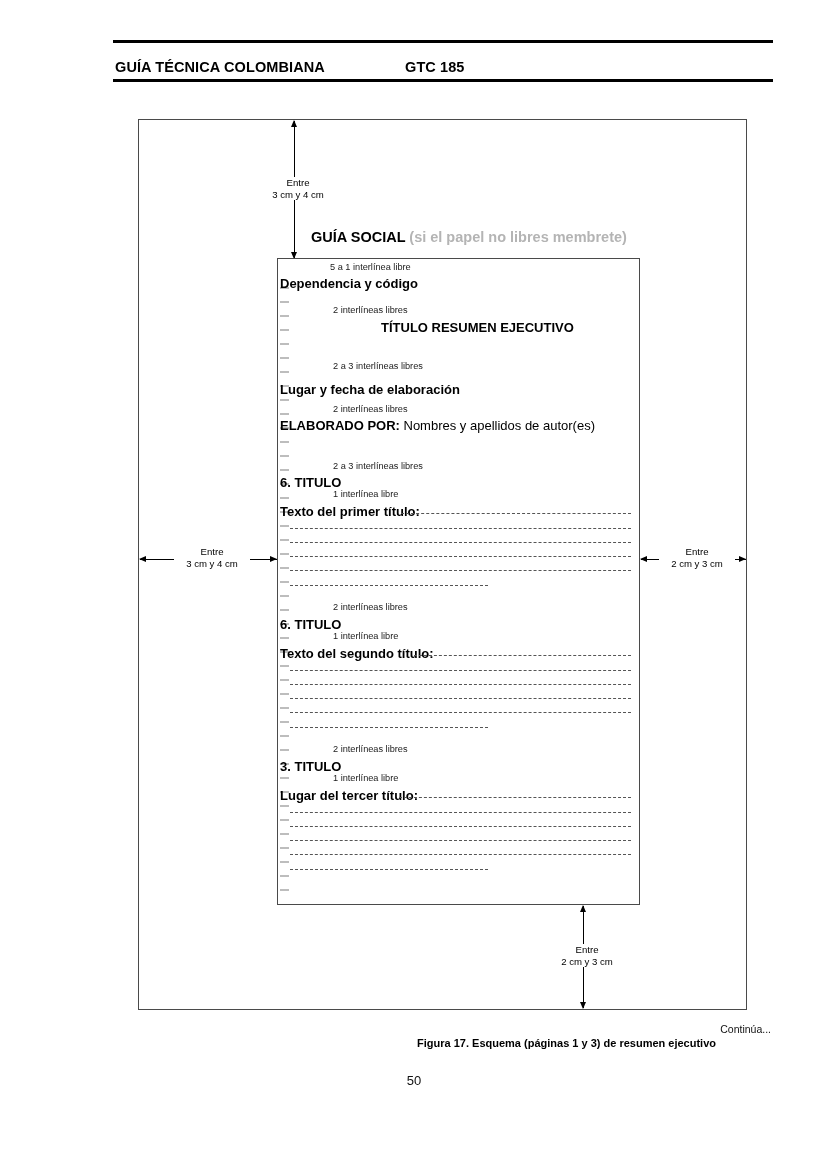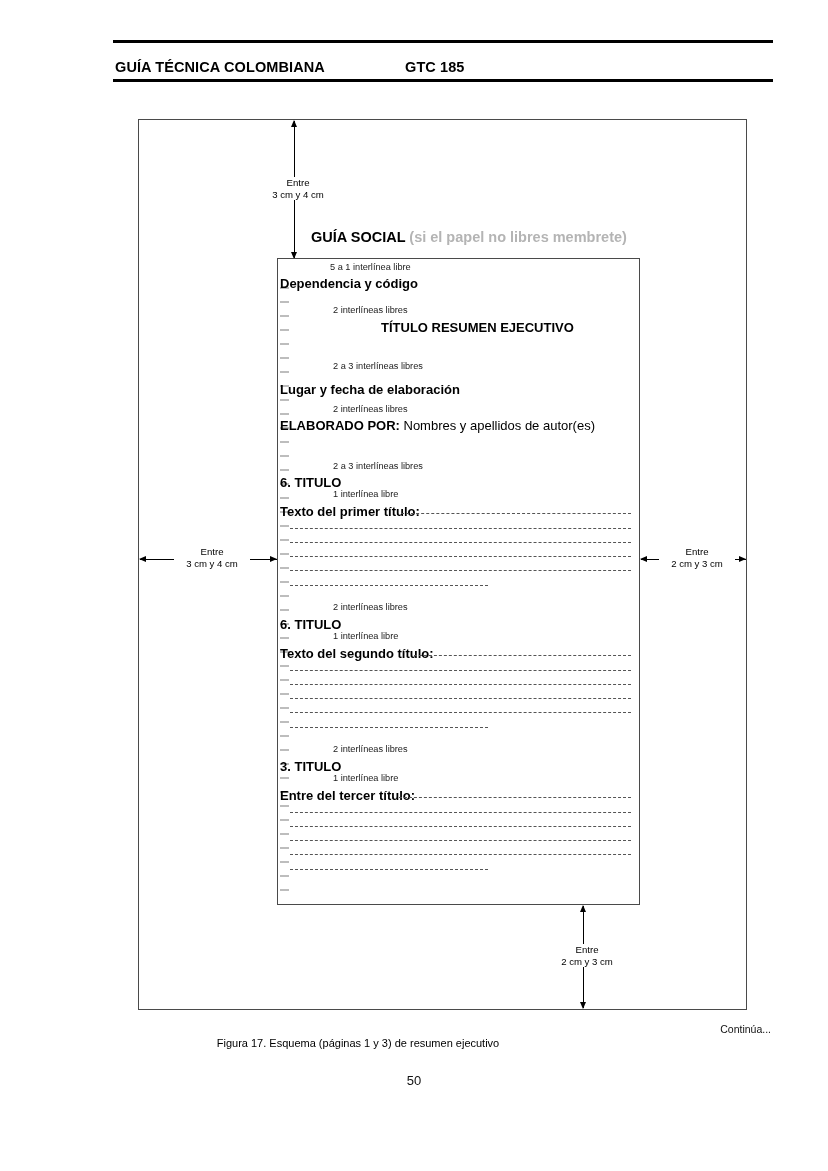--- a/index.html
+++ b/index.html
@@ -132,21 +132,21 @@
     color:#000;
   }
 
   
   #continua{
     position:absolute; right:57px; top:1023px;
     font-size:10.5px; color:#111; white-space:nowrap;
   }
   #figure-caption{
     position:absolute; left:0; top:1037px; width:716px;
-    text-align:center; font-size:11px; font-weight:normal; color:#000;
+    text-align:right; font-size:11px; font-weight:bold; color:#000;
   }
   #page-number{
     position:absolute; left:0; top:1073px; width:828px;
     text-align:center; font-size:13px; color:#111;
   }
 </style>
 </head>
 <body>
 
 <div id="doc-header">
@@ -253,21 +253,21 @@
 <div class="dash" style="left:414px; top:655px; width:217px;"></div>
 <div class="dash" style="left:290px; top:670px; width:341px;"></div>
 <div class="dash" style="left:290px; top:684px; width:341px;"></div>
 <div class="dash" style="left:290px; top:698px; width:341px;"></div>
 <div class="dash" style="left:290px; top:712px; width:341px;"></div>
 <div class="dash" style="left:290px; top:727px; width:198px;"></div>
 
 <div class="note" style="left:333px; top:745px;">2 interlíneas libres</div>
 <div class="fieldline" style="left:280px; top:760px;">3. TITULO</div>
 <div class="note" style="left:333px; top:774px;">1 interlínea libre</div>
-<div class="fieldline" style="left:280px; top:789px;">Entre del tercer título:</div>
+<div class="fieldline" style="left:280px; top:789px;">Lugar del tercer título:</div>
 <div class="dash" style="left:399px; top:797px; width:232px;"></div>
 <div class="dash" style="left:290px; top:812px; width:341px;"></div>
 <div class="dash" style="left:290px; top:826px; width:341px;"></div>
 <div class="dash" style="left:290px; top:840px; width:341px;"></div>
 <div class="dash" style="left:290px; top:854px; width:341px;"></div>
 <div class="dash" style="left:290px; top:869px; width:198px;"></div>
 
 <div class="dim-h" style="left:140px; top:559px; width:137px;"></div>
 <div class="arrow left" style="left:139px; top:556px;"></div>
 <div class="arrow right" style="left:270px; top:556px;"></div>

